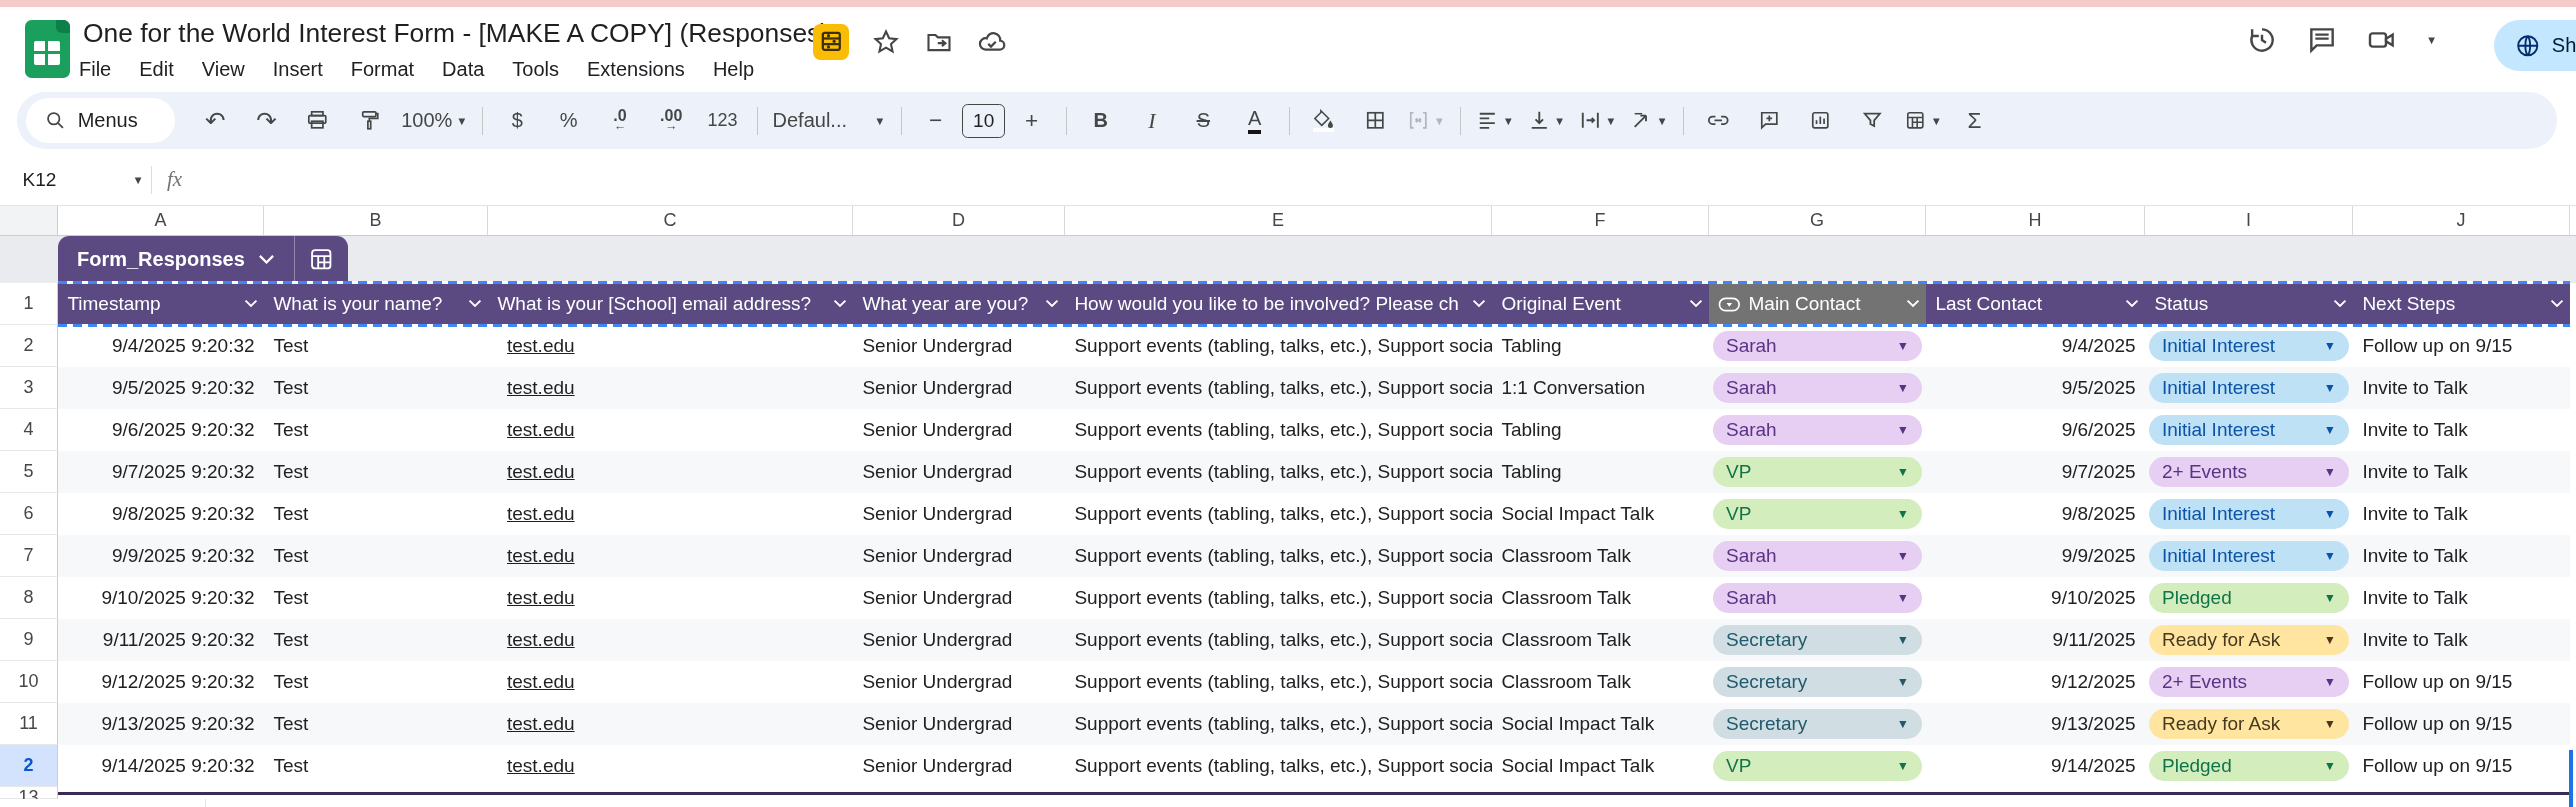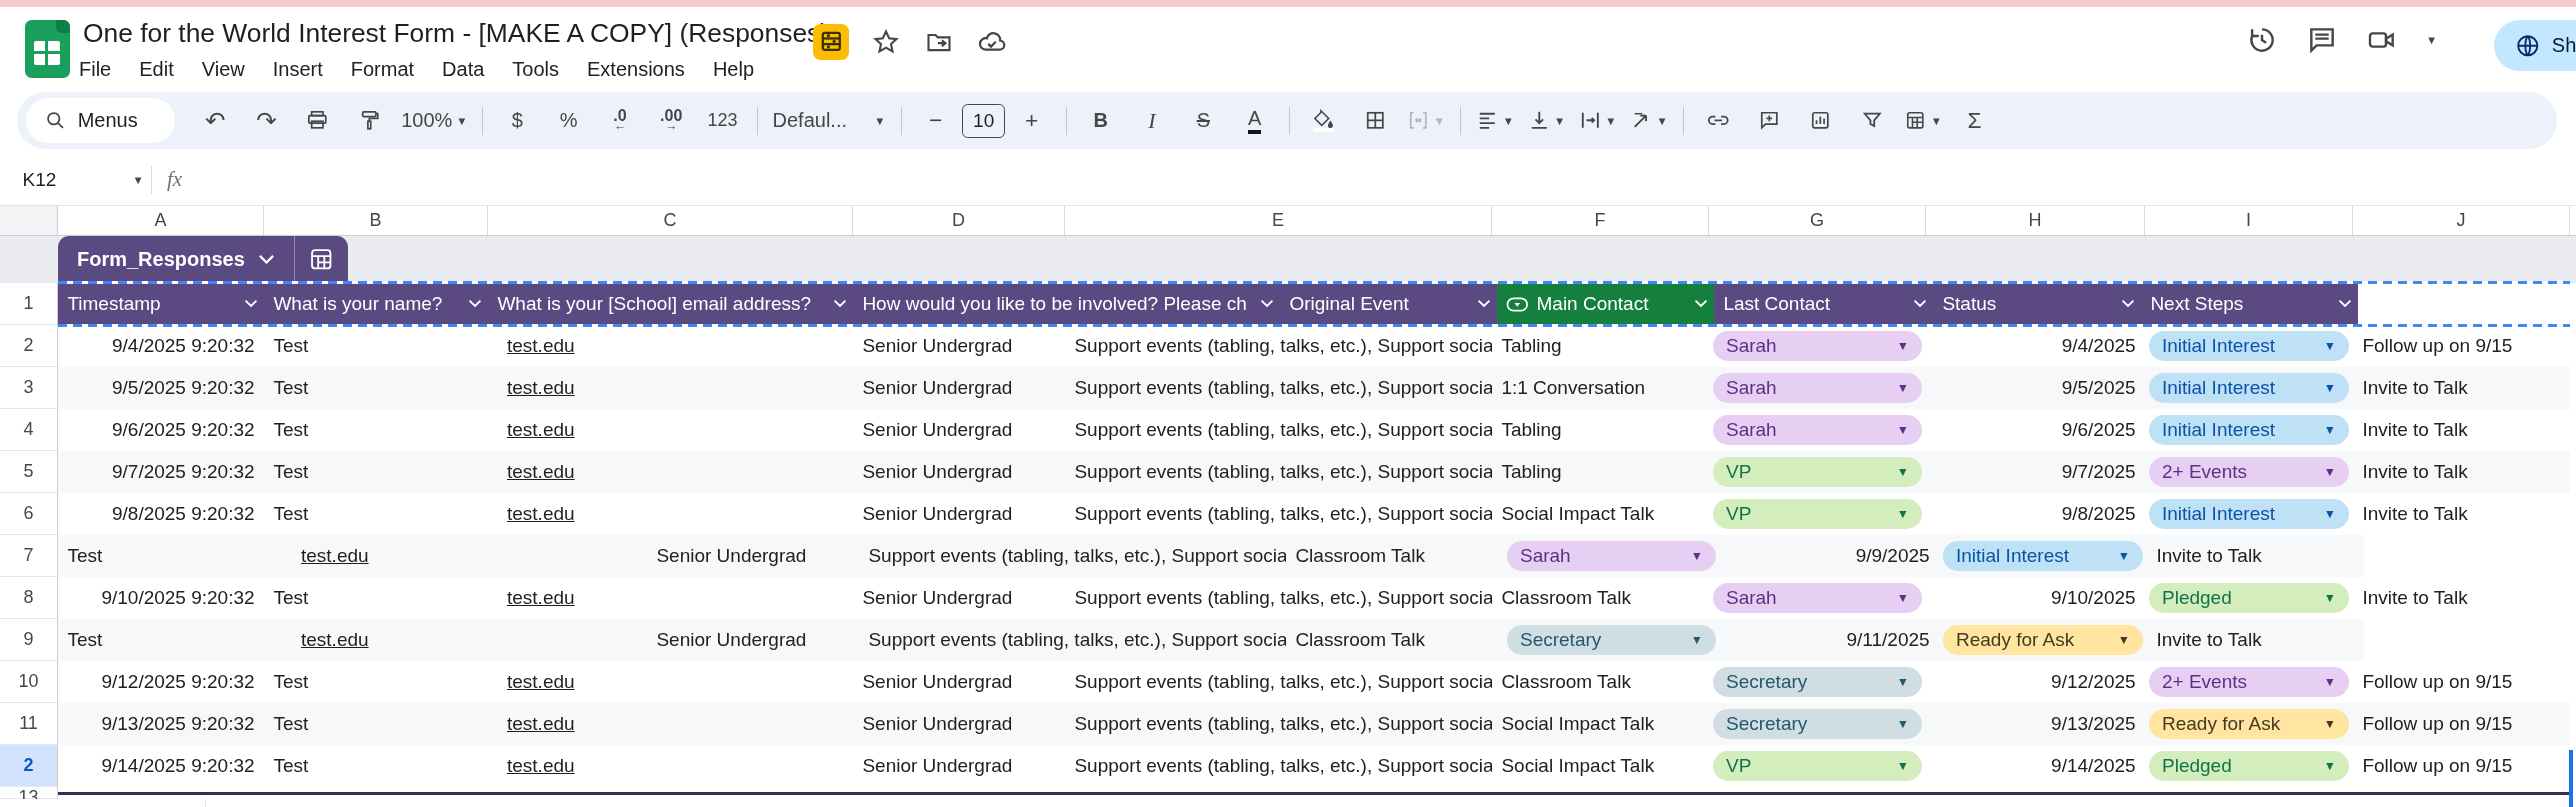--- a/index.html
+++ b/index.html
@@ -374,37 +374,45 @@
             </span>
           </div>
           <div class="cell" style="width: 365px; background: rgb(91, 74, 130);">
             <span class="hlabel">What is your [School] email address?</span>
             <span class="hcaret">
               <svg width="14" height="9.4" viewBox="0 0 18 12" fill="none" stroke="#fff" stroke-width="2.4">
                 <path d="M2 2l7 7 7-7"></path>
               </svg>
             </span>
           </div>
+          <div class="cell" style="width: 212px; background: rgb(91, 74, 130);">
+            <span class="hlabel">What year are you?</span>
+            <span class="hcaret">
+              <svg width="14" height="9.4" viewBox="0 0 18 12" fill="none" stroke="#fff" stroke-width="2.4">
+                <path d="M2 2l7 7 7-7"></path>
+              </svg>
+            </span>
+          </div>
           <div class="cell" style="width: 427px; background: rgb(91, 74, 130); justify-content: center;">
             <span class="hlabel">How would you like to be involved? Please ch</span>
             <span class="hcaret">
               <svg width="14" height="9.4" viewBox="0 0 18 12" fill="none" stroke="#fff" stroke-width="2.4">
                 <path d="M2 2l7 7 7-7"></path>
               </svg>
             </span>
           </div>
           <div class="cell" style="width: 217px; background: rgb(91, 74, 130);">
             <span class="hlabel">Original Event</span>
             <span class="hcaret">
               <svg width="14" height="9.4" viewBox="0 0 18 12" fill="none" stroke="#fff" stroke-width="2.4">
                 <path d="M2 2l7 7 7-7"></path>
               </svg>
             </span>
           </div>
-          <div class="cell" style="width: 217px; background: #15803d;">
+          <div class="cell" style="width: 217px; background: #737373;">
             <svg width="22.6" height="15" viewBox="0 0 24 16" style="margin-right: 7.5px; flex: 0 0 auto;">
               <rect x="1.5" y="1.5" width="21" height="13" rx="6.5" fill="none" stroke="#fff" stroke-width="1.8"></rect>
               <path d="M9 6.5h6l-3 4z" fill="#fff"></path>
             </svg>
             <span class="hlabel">Main Contact</span>
             <span class="hcaret">
               <svg width="14" height="9.4" viewBox="0 0 18 12" fill="none" stroke="#fff" stroke-width="2.4">
                 <path d="M2 2l7 7 7-7"></path>
               </svg>
             </span>
@@ -554,20 +562,21 @@
           <div class="cell" style="width: 208px; background: rgb(255, 255, 255); padding: 0px 3.8px;">
             <div class="chip" style="background: rgb(191, 225, 246); color: rgb(10, 83, 168);">
               <span>Initial Interest</span>
               <span class="tri">▼</span>
             </div>
           </div>
           <div class="cell" style="width: 217px; background: rgb(255, 255, 255);">Invite to Talk</div>
         </div>
         <div class="grow">
           <div class="gut">7</div>
+          <div class="cell r" style="width: 206px; background: rgb(247, 248, 250);">9/9/2025 9:20:32</div>
           <div class="cell" style="width: 224px; background: rgb(247, 248, 250);">Test</div>
           <div class="cell" style="width: 365px; background: rgb(247, 248, 250); padding-left: 19px;">
             <span class="link">test.edu</span>
           </div>
           <div class="cell" style="width: 212px; background: rgb(247, 248, 250);">Senior Undergrad</div>
           <div class="cell" style="width: 427px; background: rgb(247, 248, 250);">Support events (tabling, talks, etc.), Support socia</div>
           <div class="cell" style="width: 217px; background: rgb(247, 248, 250);">Classroom Talk</div>
           <div class="cell" style="width: 217px; background: rgb(247, 248, 250); padding: 0px 3.8px;">
             <div class="chip" style="background: rgb(230, 207, 242); color: rgb(90, 50, 134);">
               <span>Sarah</span>
@@ -603,20 +612,21 @@
           <div class="cell" style="width: 208px; background: rgb(255, 255, 255); padding: 0px 3.8px;">
             <div class="chip" style="background: rgb(212, 237, 188); color: rgb(17, 115, 75);">
               <span>Pledged</span>
               <span class="tri">▼</span>
             </div>
           </div>
           <div class="cell" style="width: 217px; background: rgb(255, 255, 255);">Invite to Talk</div>
         </div>
         <div class="grow">
           <div class="gut">9</div>
+          <div class="cell r" style="width: 206px; background: rgb(247, 248, 250);">9/11/2025 9:20:32</div>
           <div class="cell" style="width: 224px; background: rgb(247, 248, 250);">Test</div>
           <div class="cell" style="width: 365px; background: rgb(247, 248, 250); padding-left: 19px;">
             <span class="link">test.edu</span>
           </div>
           <div class="cell" style="width: 212px; background: rgb(247, 248, 250);">Senior Undergrad</div>
           <div class="cell" style="width: 427px; background: rgb(247, 248, 250);">Support events (tabling, talks, etc.), Support socia</div>
           <div class="cell" style="width: 217px; background: rgb(247, 248, 250);">Classroom Talk</div>
           <div class="cell" style="width: 217px; background: rgb(247, 248, 250); padding: 0px 3.8px;">
             <div class="chip" style="background: rgb(208, 221, 227); color: rgb(33, 90, 108);">
               <span>Secretary</span>

